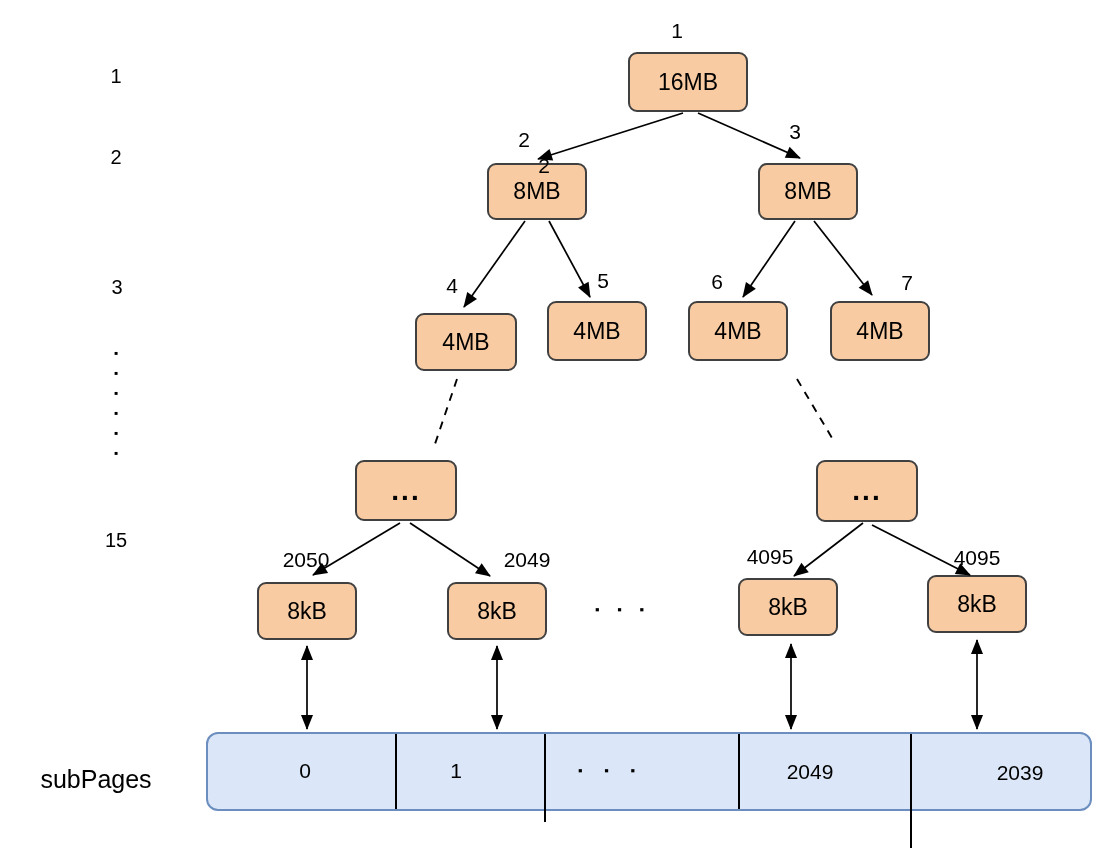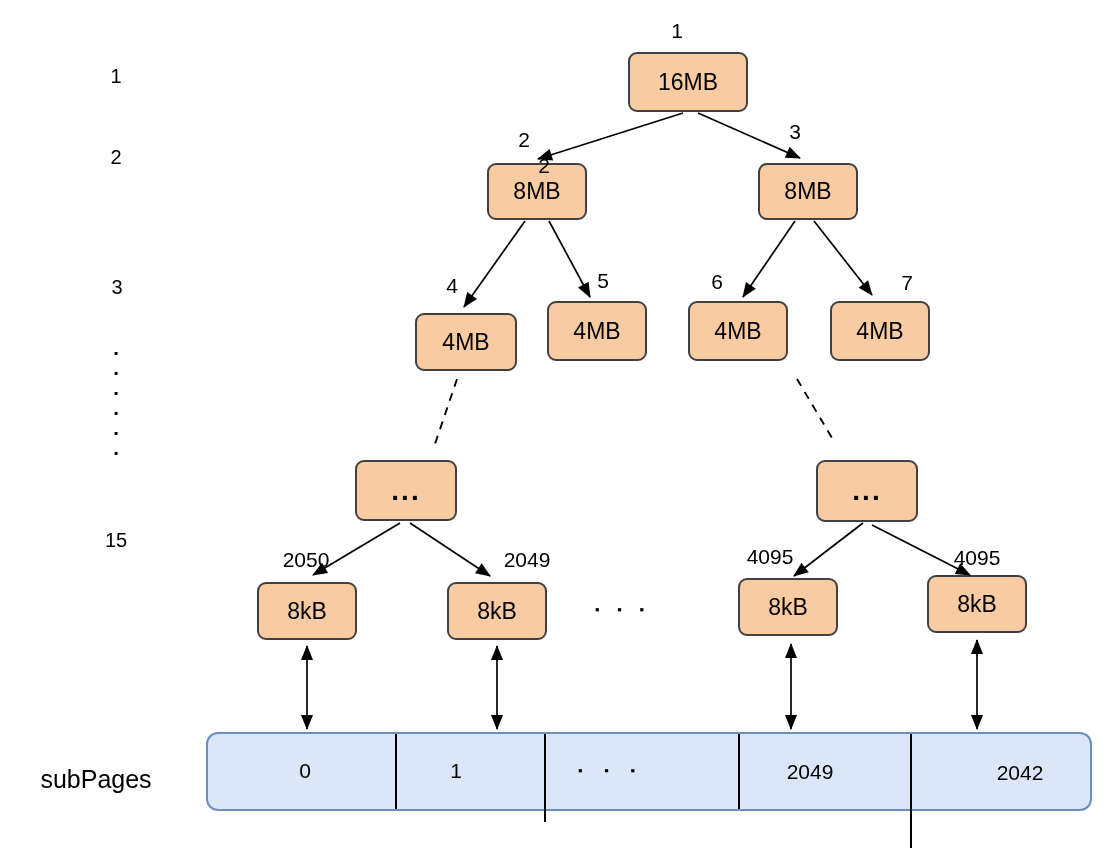--- a/index.html
+++ b/index.html
@@ -140,15 +140,15 @@
   <div class="lbl num" style="left:770px;top:557px">4095</div>
   <div class="lbl num" style="left:977px;top:558px">4095</div>
 
   <div class="lbl dots tree" style="left:623px;top:610px">▪ ▪ ▪</div>
 
   <div class="bar"></div>
   <div class="lbl num" style="left:305px;top:771px">0</div>
   <div class="lbl num" style="left:456px;top:771px">1</div>
   <div class="lbl dots" style="left:611px;top:771px">▪ ▪ ▪</div>
   <div class="lbl num" style="left:810px;top:772px">2049</div>
-  <div class="lbl num" style="left:1020px;top:773px">2042</div>
+  <div class="lbl num" style="left:1020px;top:773px">2039</div>
 
 </div>
 
 </body></html>

